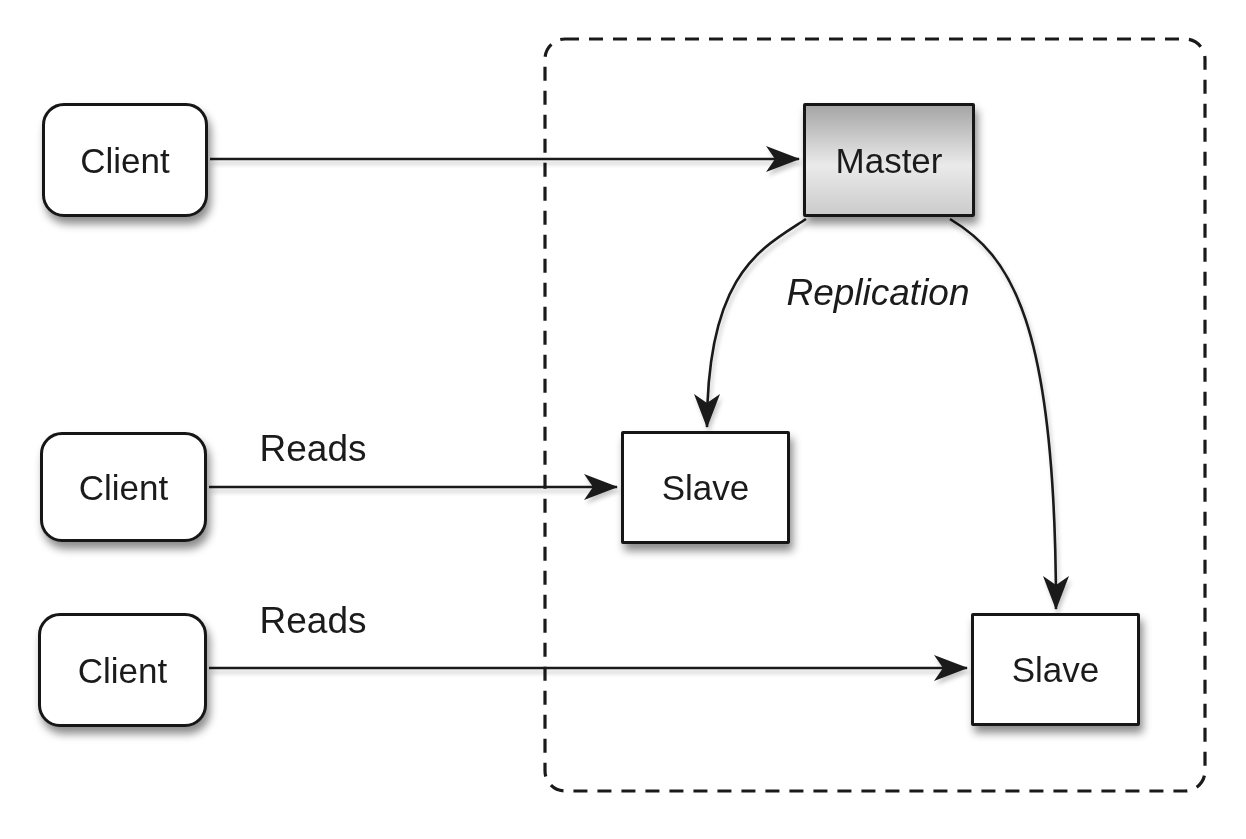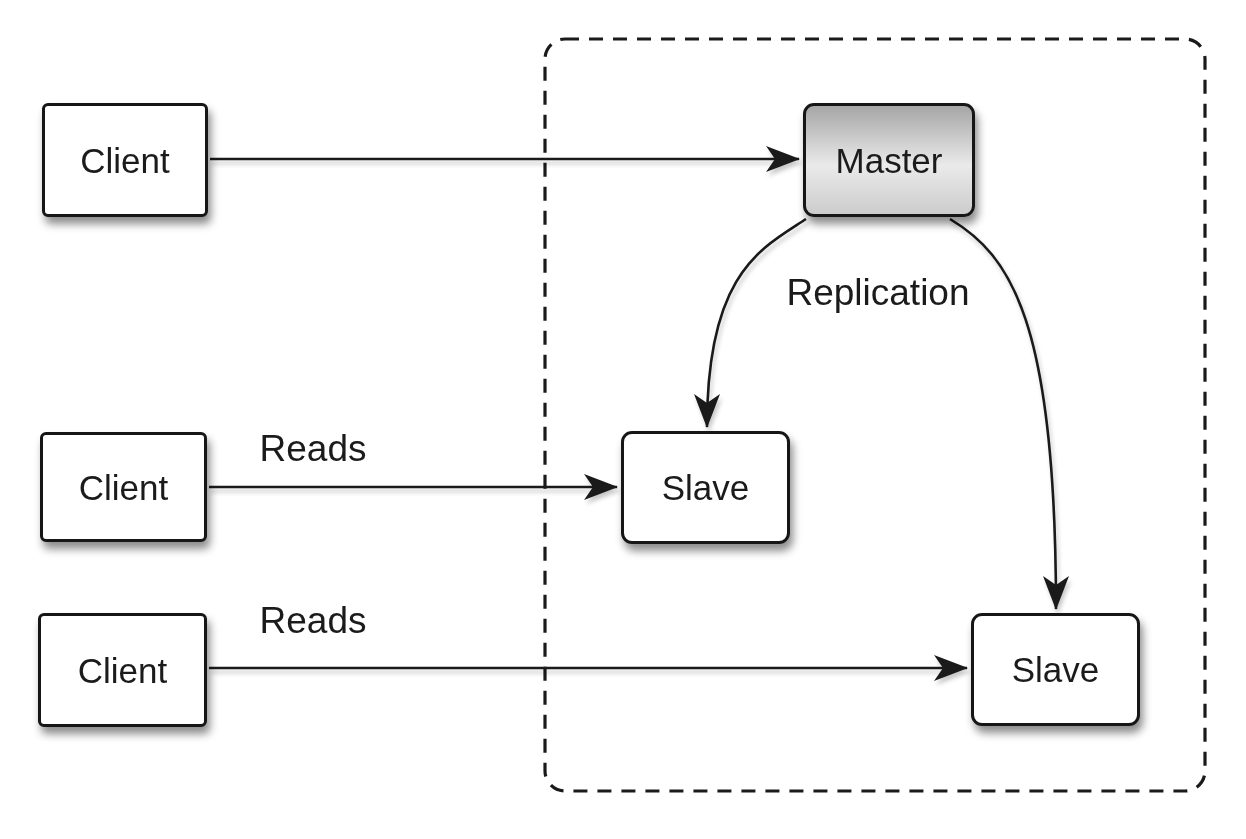--- a/index.html
+++ b/index.html
@@ -42,22 +42,22 @@
     z-index:2;
     display:flex;align-items:center;justify-content:center;
     box-sizing:border-box;
     border:3px solid var(--node-border);
     background:var(--node-fill);
     box-shadow:3px 7px 9px rgba(0,0,0,0.45);
     color:var(--text);
     font-size:35px;
     line-height:1;
   }
-  .node--rounded{ border-radius:6px; }
-  .node--sharp{ border-radius:11px; }
+  .node--rounded{ border-radius:22px; }
+  .node--sharp{ border-radius:2px; }
   .node--master{
     background:linear-gradient(180deg,
       var(--master-gradient-top) 0%,
       var(--master-gradient-mid) 55%,
       var(--master-gradient-bottom) 100%);
   }
   .client-top   { left:42px;  top:103px; width:166px; height:114px; }
   .client-middle{ left:40px;  top:432px; width:167px; height:110px; }
   .client-bottom{ left:38px;  top:613px; width:169px; height:114px; }
   .master       { left:803px; top:103px; width:172px; height:114px; }
@@ -68,21 +68,21 @@
     z-index:3;
     transform:translate(-50%,-50%);
     color:var(--text);
     font-size:37px;
     line-height:1;
     white-space:nowrap;
   }
   .lbl-reads-writes{ left:375px; top:119px; }
   .lbl-reads-middle{ left:313px; top:448px; }
   .lbl-reads-bottom{ left:313px; top:620px; }
-  .lbl-replication { left:878px; top:292px; }
+  .lbl-replication { left:878px; top:292px;font-style:italic; }
 </style>
 </head>
 <body>
 
 <div class="stage">
 
   <svg class="wires" viewBox="0 0 1246 839" xmlns="http://www.w3.org/2000/svg">
     <defs>
       <marker id="arrow" markerUnits="userSpaceOnUse" markerWidth="40" markerHeight="30" refX="33" refY="13" orient="auto">
         <path class="arrowhead-shape" d="M0,0 L34,13 L0,26 L9,13 Z"></path>

